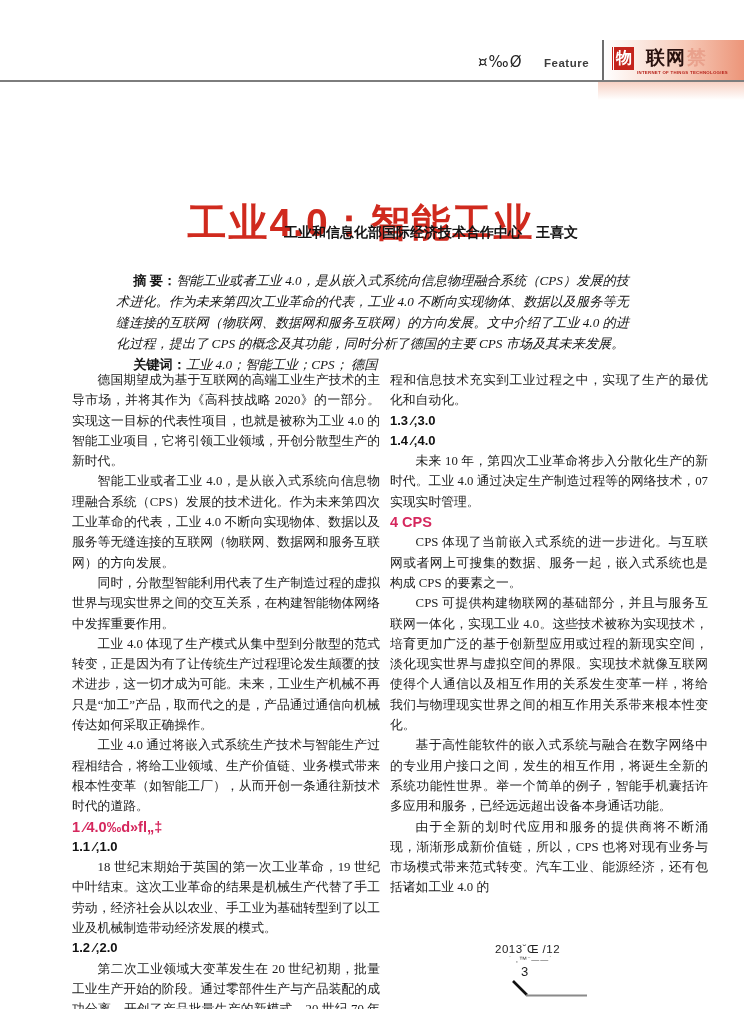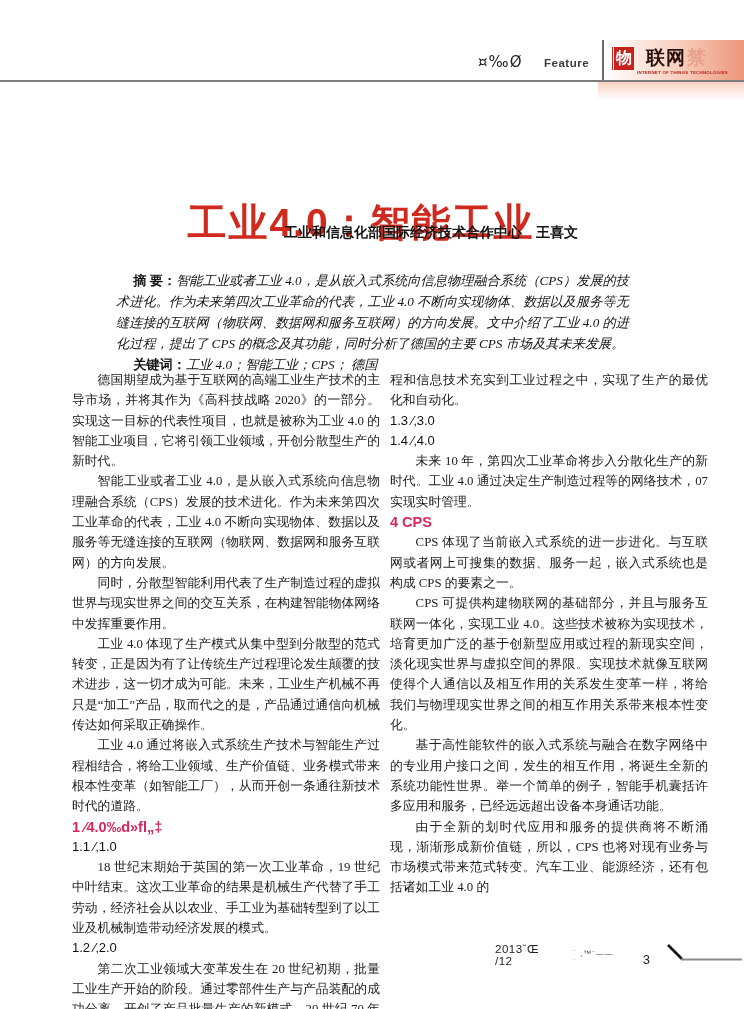--- a/index.html
+++ b/index.html
@@ -43,26 +43,26 @@
   .abstract b{font-style:normal;font-weight:700;}
 
   
   .col{position:absolute;top:370px;font-size:12.8px;line-height:20.3px;text-align:justify;}
   .col-left{left:72px;width:308px;}
   .col-right{left:390px;width:318px;}
   .para{margin:0;text-indent:2em;}
   .para.cont{text-indent:0;}
   .h-red{margin:0;font-family:"Liberation Sans",sans-serif;font-weight:700;font-size:14.5px;
          line-height:20.3px;color:#d5275d;text-indent:0;}
-  .h-sub{margin:0;font-family:"Liberation Sans",sans-serif;font-weight:400;font-size:13px;
+  .h-sub{margin:0;font-family:"Liberation Sans",sans-serif;font-weight:700;font-size:13px;
          line-height:20.3px;color:#111;text-indent:0;}
 
   
-  .footer{position:absolute;left:495px;top:943px;display:flex;align-items:flex-end;
-          font-family:"Liberation Sans",sans-serif;color:#222;}
+  .footer{position:absolute;left:495px;top:943px;display:flex;align-items:flex-start;
+          font-family:"Liberation Sans",sans-serif;color:#222;flex-direction:column;}
   .footer .issue{font-size:11.5px;letter-spacing:.5px;}
   .footer .marks{font-size:8px;color:#444;margin-left:14px;letter-spacing:1px;}
   .footer .pageno{font-size:13px;margin-left:26px;font-weight:500;}
   .footer .swoosh{margin-left:16px;}
 </style>
 </head>
 <body>
 
 <div class="page">
 

